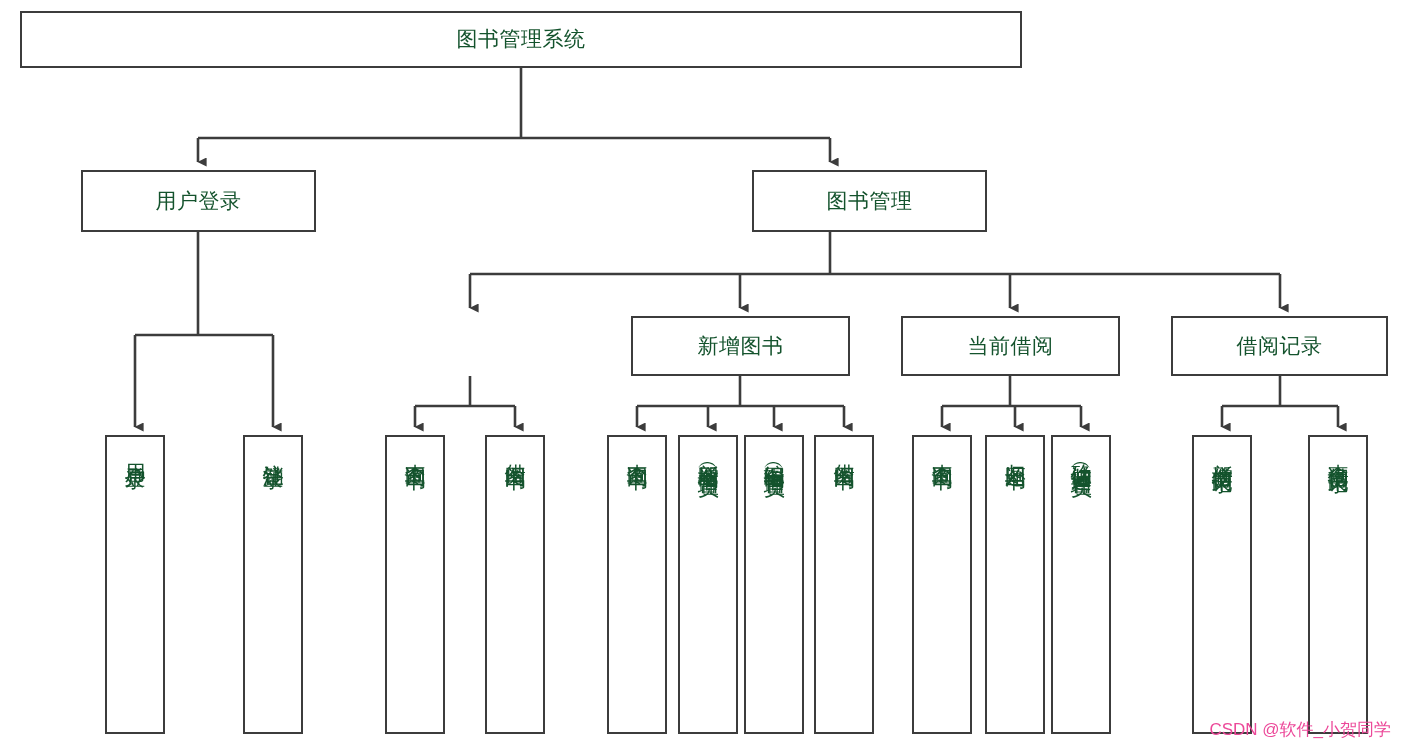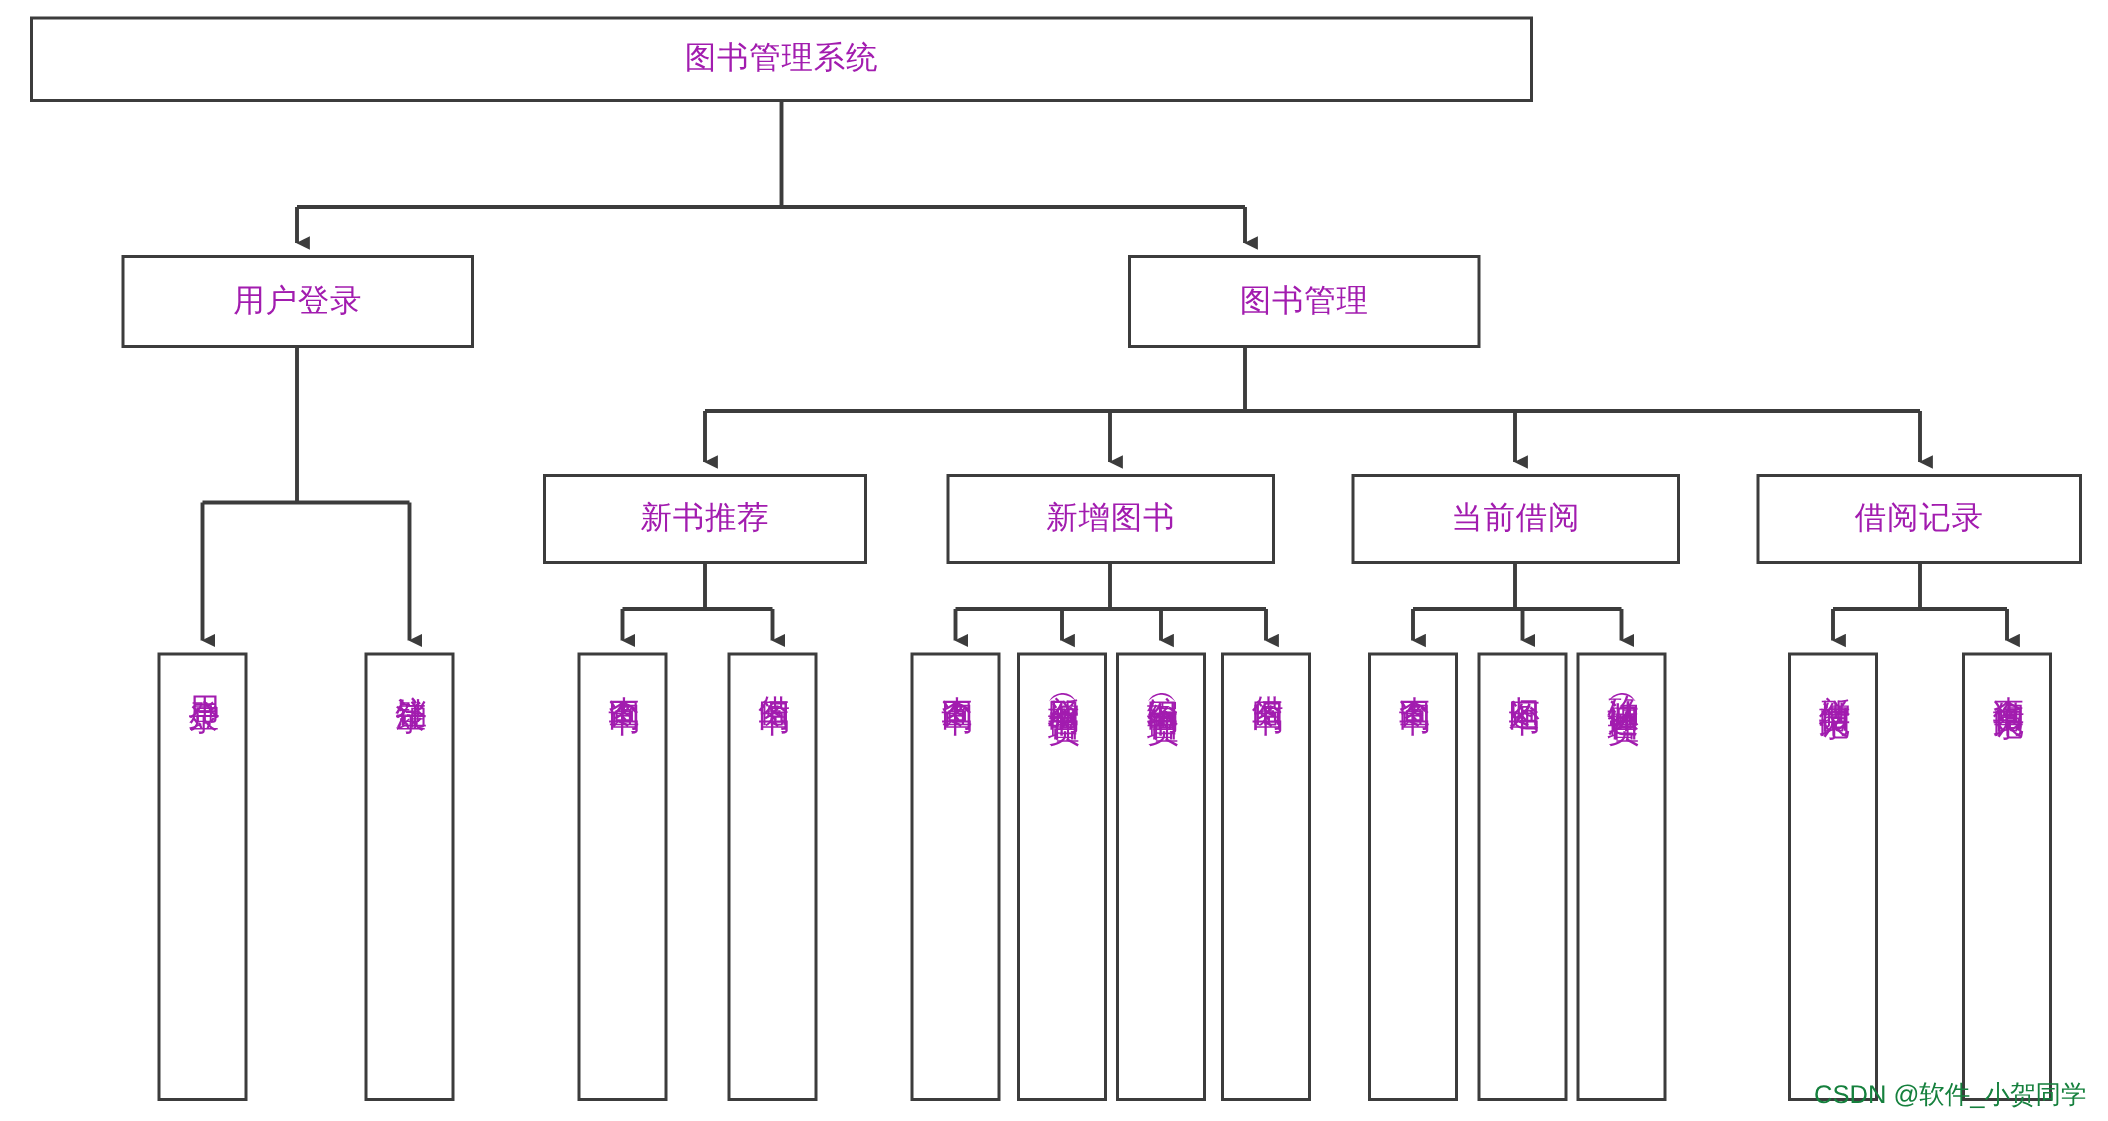--- a/index.html
+++ b/index.html
@@ -32,21 +32,21 @@
     display: flex;
     align-items: center;
     justify-content: center;
     color: #1a1a1a;
     z-index: 2;
   }
   .node-label {
     display: block;
     text-align: center;
     line-height: 1.16;
-    color: #a21caf;
+    color: #14532d;
   }
   .node.horiz .node-label {
     writing-mode: horizontal-tb;
     font-size: 21px;
     letter-spacing: 0.5px;
   }
   .node.vert {
     align-items: flex-start;
     padding-top: 10px;
   }
@@ -55,21 +55,21 @@
     text-orientation: upright;
     font-size: 21px;
     letter-spacing: 2px;
     white-space: nowrap;
   }
   .watermark {
     position: absolute;
     right: 14px;
     bottom: 6px;
     font-size: 17px;
-    color: #15803d;
+    color: #ec4899;
     white-space: nowrap;
     z-index: 3;
     font-family: "Liberation Sans", "DejaVu Sans", sans-serif;
   }
 </style>
 </head>
 <body>
 
 <div id="canvas">
 
@@ -127,23 +127,20 @@
     <span class="node-label">图书管理系统</span>
   </div>
 
   <div class="node horiz" style="left: 81px; top: 170px; width: 235px; height: 62px;">
     <span class="node-label">用户登录</span>
   </div>
   <div class="node horiz" style="left: 712px; top: 170px; width: 235px; height: 62px; margin-left: 40px;">
     <span class="node-label">图书管理</span>
   </div>
 
-  <div class="node horiz" style="left: 362px; top: 316px; width: 216px; height: 60px;">
-    <span class="node-label">新书推荐</span>
-  </div>
   <div class="node horiz" style="left: 631px; top: 316px; width: 219px; height: 60px;">
     <span class="node-label">新增图书</span>
   </div>
   <div class="node horiz" style="left: 901px; top: 316px; width: 219px; height: 60px;">
     <span class="node-label">当前借阅</span>
   </div>
   <div class="node horiz" style="left: 1171px; top: 316px; width: 217px; height: 60px;">
     <span class="node-label">借阅记录</span>
   </div>
 

